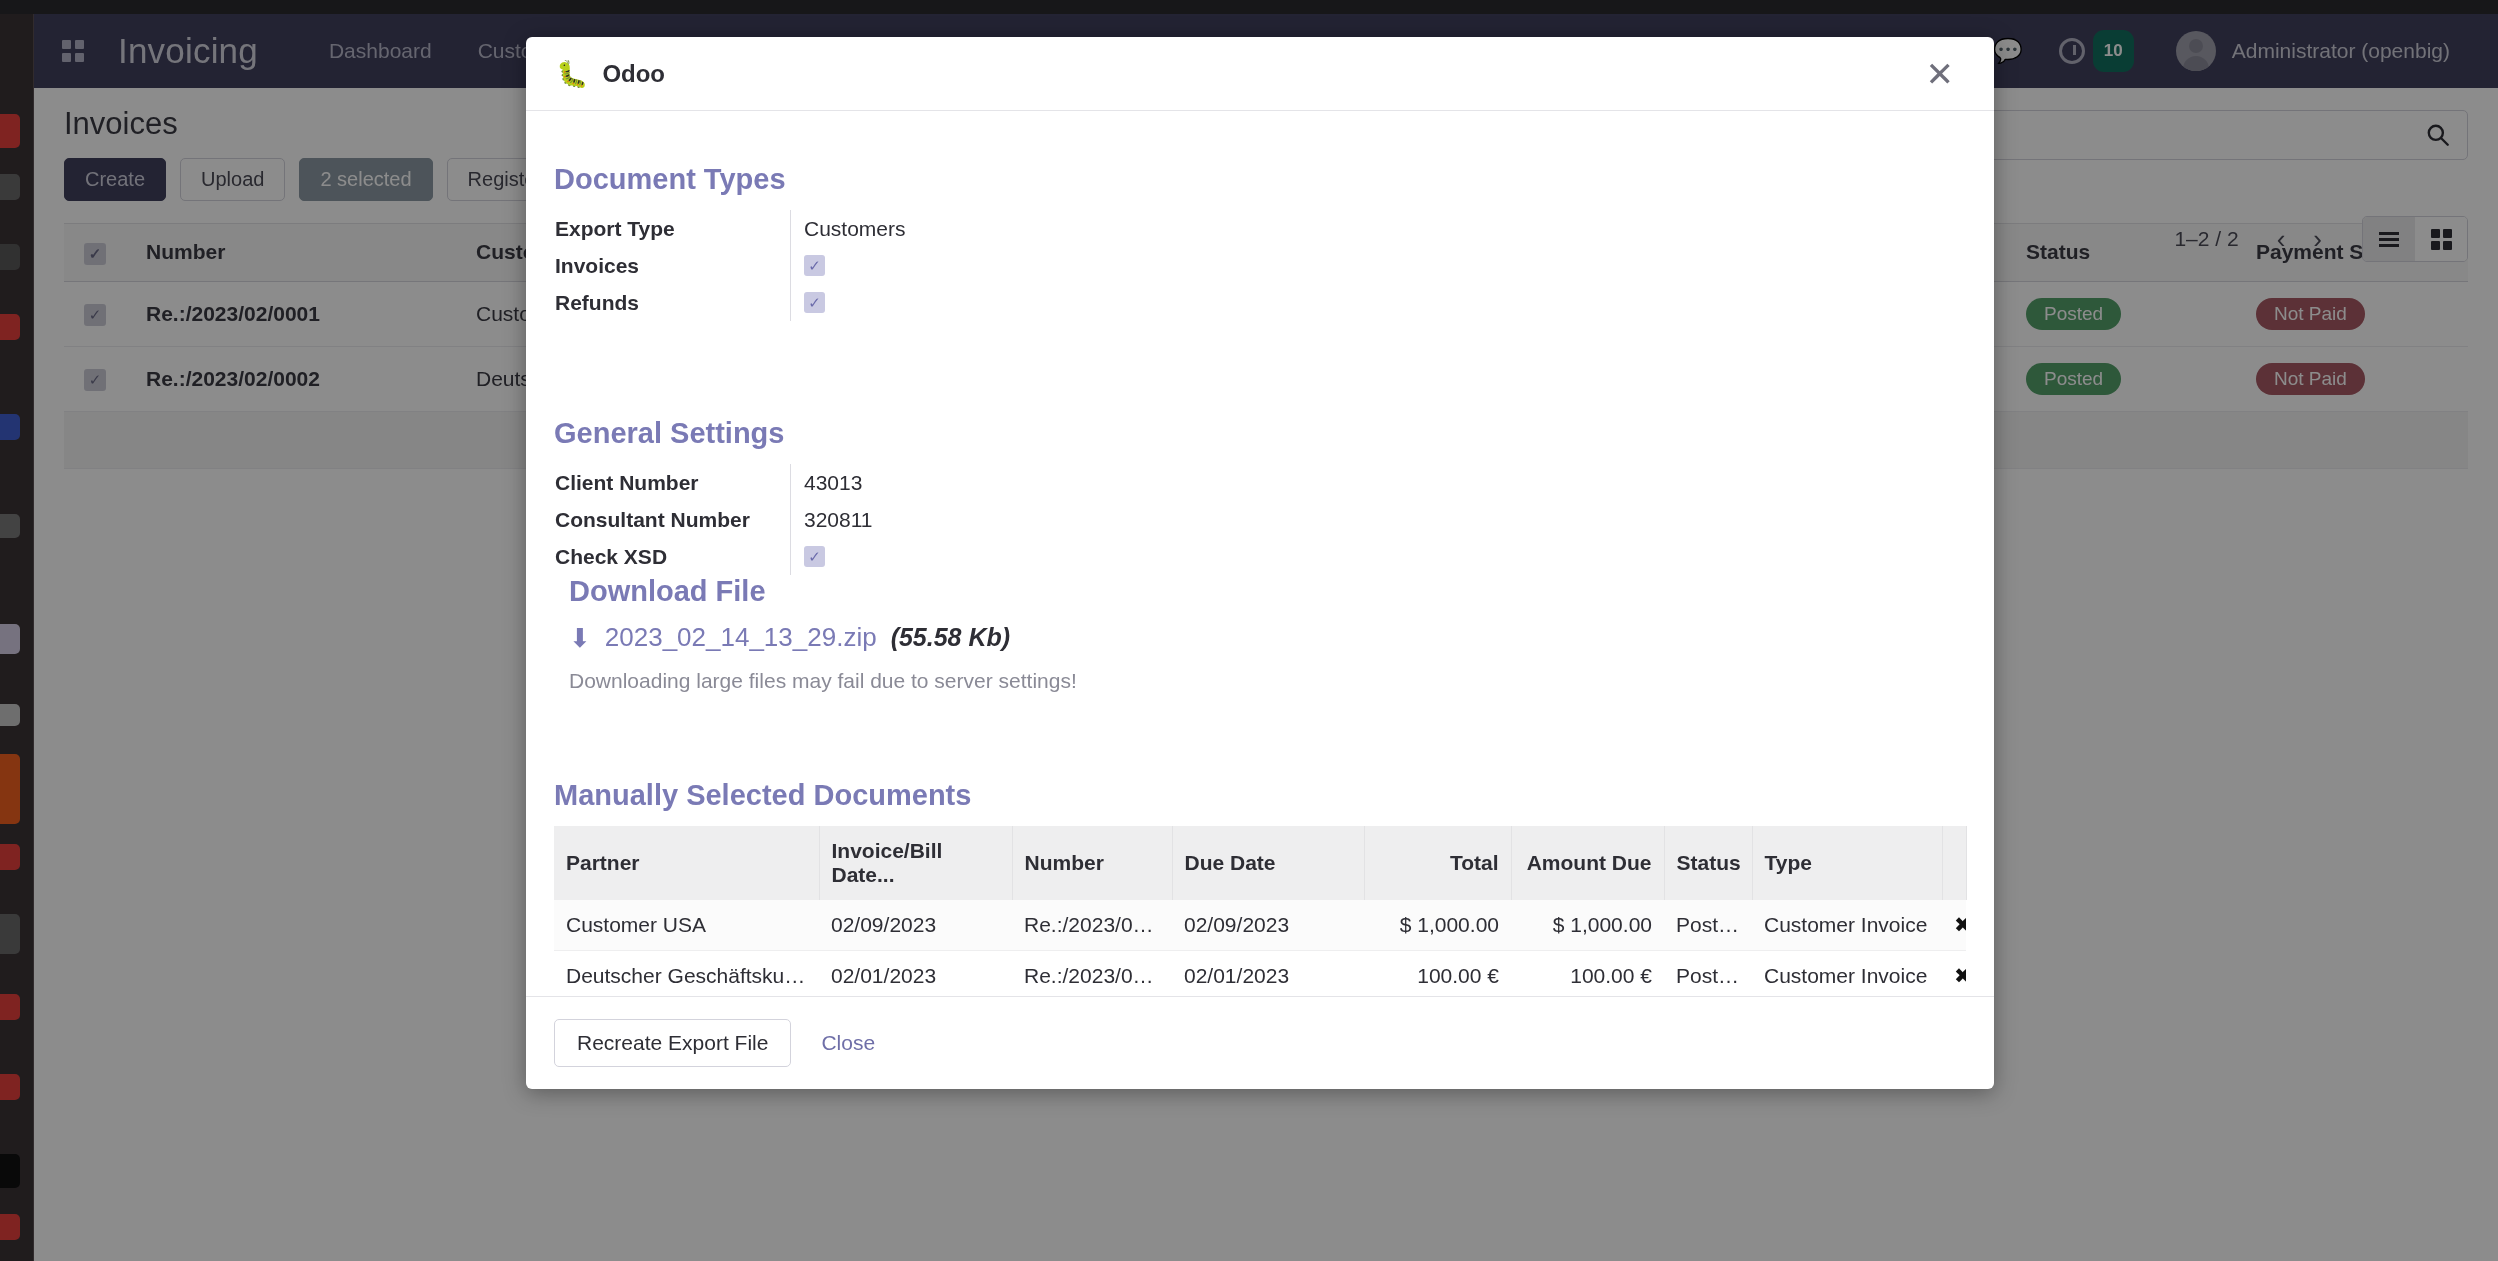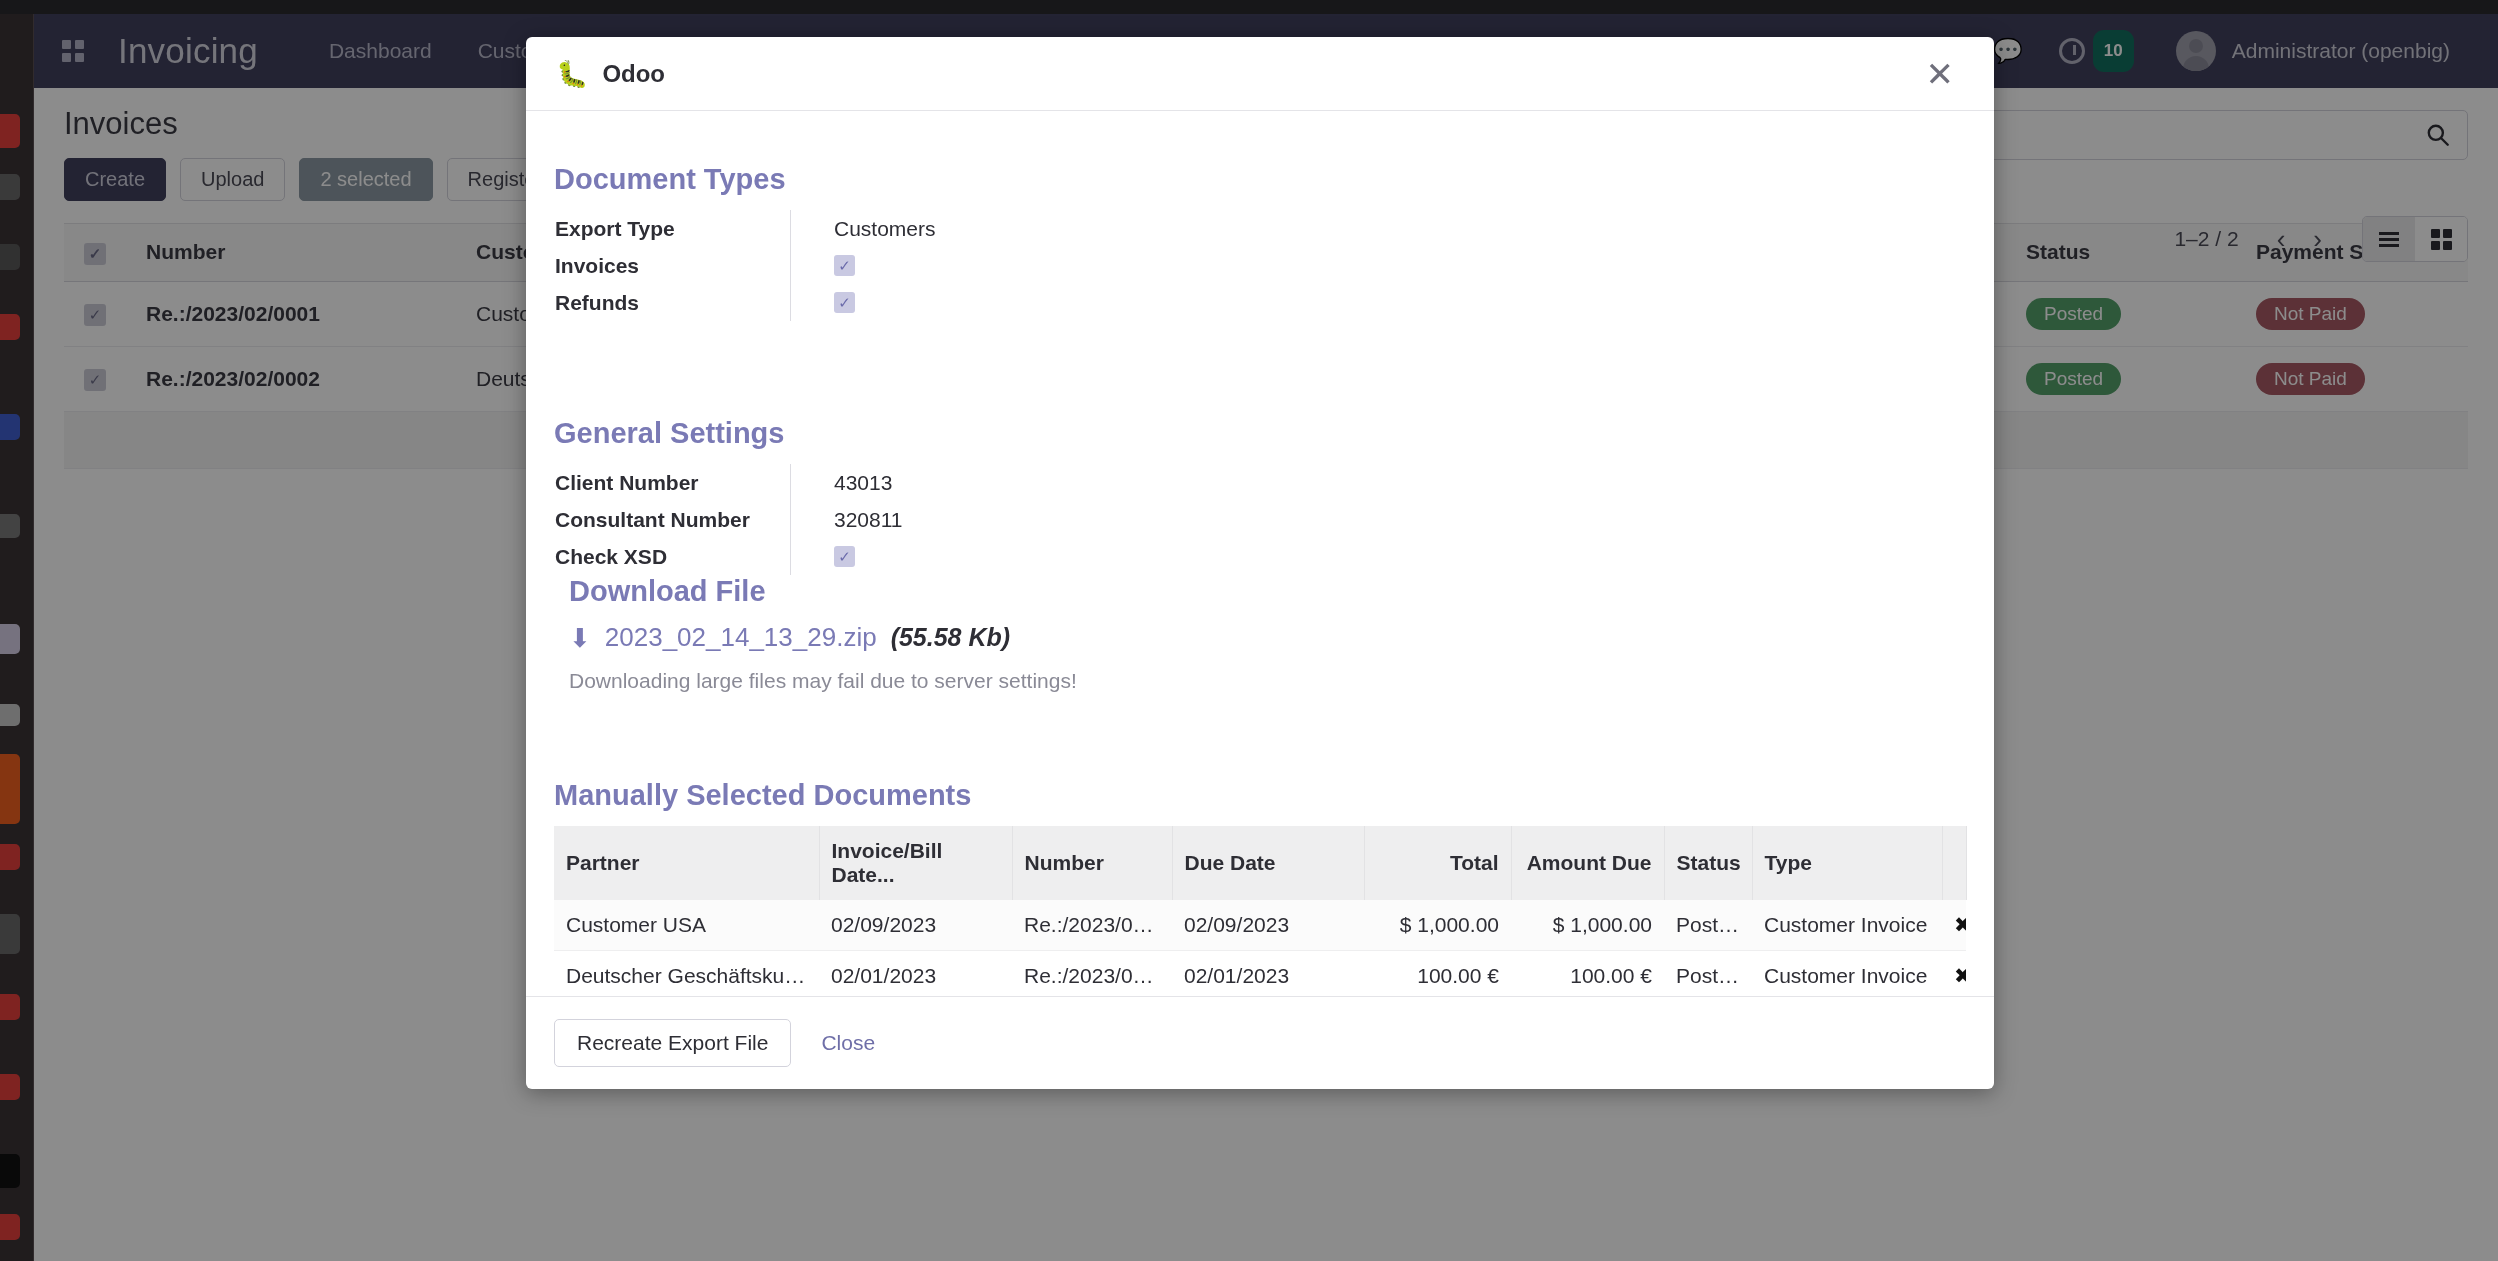--- a/index.html
+++ b/index.html
@@ -157,21 +157,21 @@
     background:#fff; color:#2e2e35; cursor:pointer;
   }
   #btn-close-link {
     font-size:21px; color:#6f6fa8; margin-left:30px; cursor:pointer;
   }
 
   .section-title {
     font-size:29px; font-weight:bold; color:#7a7ab5; margin-bottom:14px;
   }
   .fields { border-left:1px solid #dcdce2; }
-  .frow { display:flex; align-items:center; min-height:37px;gap:30px; }
+  .frow { display:flex; align-items:center; min-height:37px; }
   .flabel {
     width:235px; font-size:21px; font-weight:bold; color:#2e2e35; flex:none;
     margin-left:-236px; padding-right:12px;
   }
   .fval { font-size:21px; color:#2e2e35; padding-left:14px; }
   .cbx-lite {
     width:21px; height:21px; border-radius:3px; background:#c9c9e2;
     display:inline-flex; align-items:center; justify-content:center;
     color:#6b6bab; font-size:15px; line-height:1; margin-left:14px;
   }

